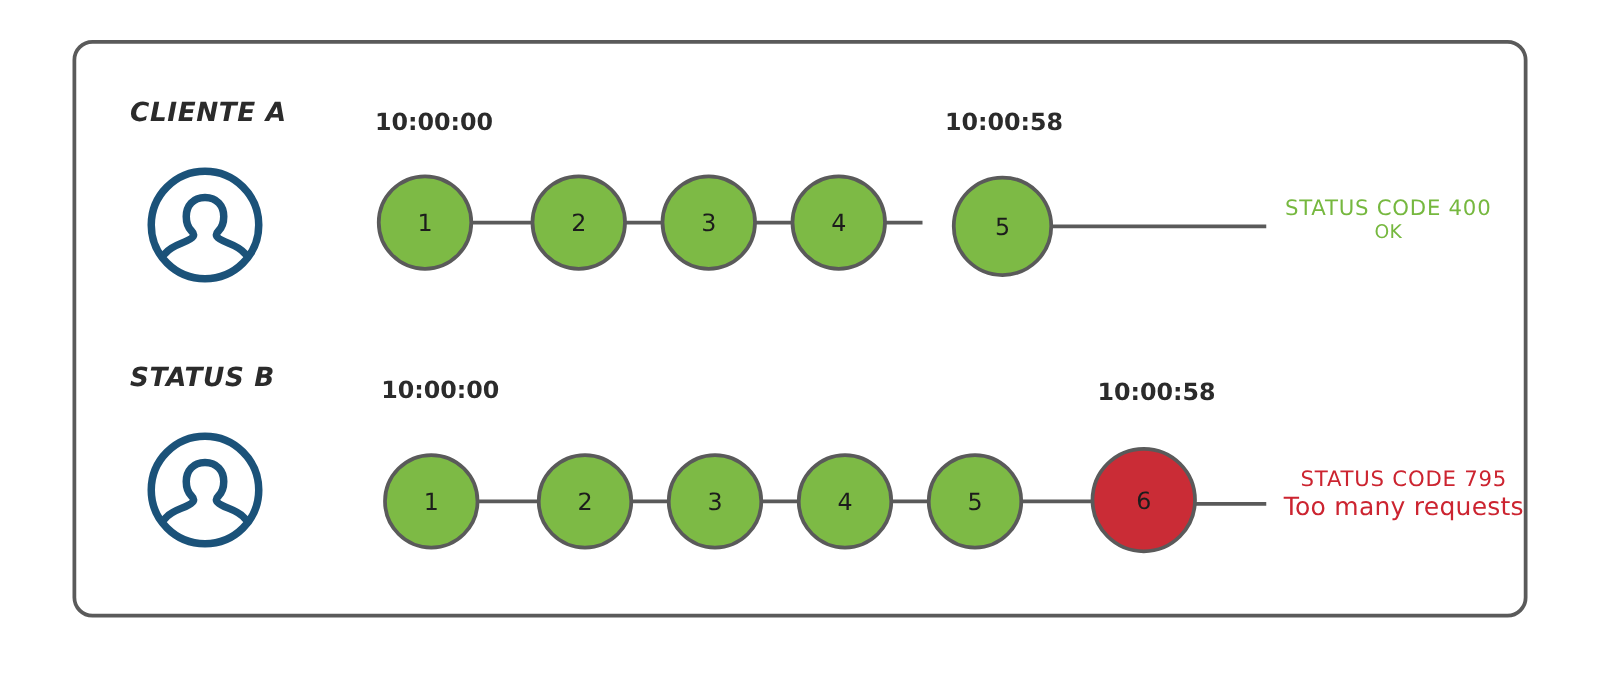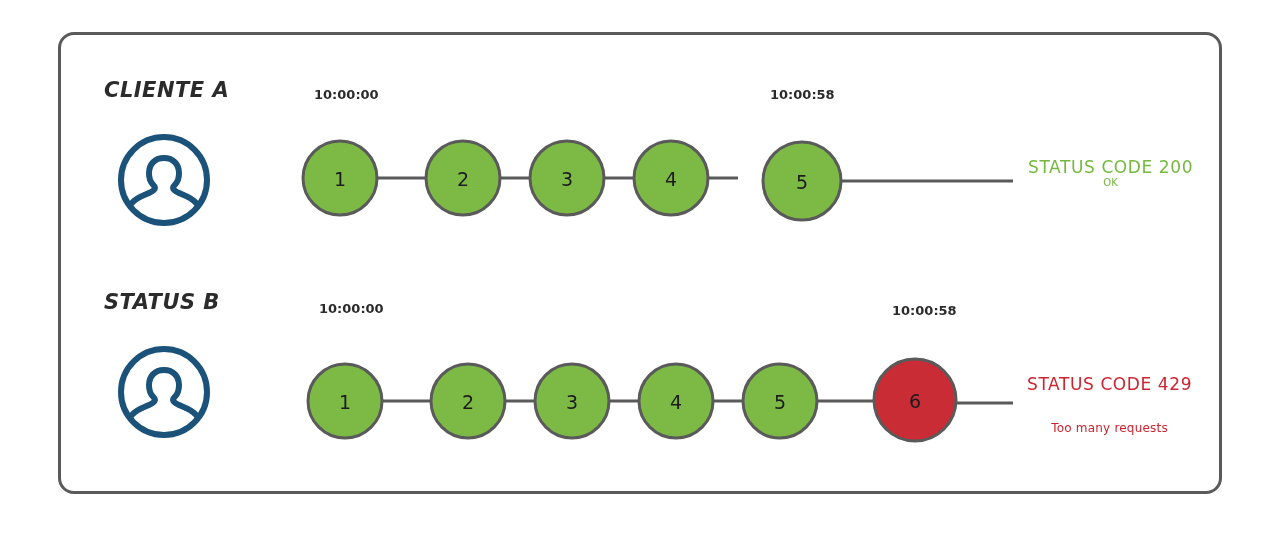--- a/index.html
+++ b/index.html
@@ -61,25 +61,24 @@
     position: absolute;
     left: 116px;
     top: 132px;
     width: 96px;
     height: 96px;
   }
 
   .timestamp {
     position: absolute;
     font-family: "DejaVu Sans", sans-serif;
-    font-size: 13px;
+    font-size: 19px;
     font-weight: bold;
     color: #2b2b2b;
     white-space: nowrap;
-    margin-left: 14px;
   }
   .ts-start-a { left: 300px; top: 87px; }
   .ts-end-a   { left: 756px; top: 87px; }
   .ts-start-b { left: 305px; top: 301px; }
   .ts-end-b   { left: 878px; top: 303px; }
 
   
   .chain {
     position: absolute;
     left: 0;
@@ -105,34 +104,34 @@
     font-family: "DejaVu Sans", sans-serif;
     line-height: 1.12;
   }
   .status .line1 {
     display: block;
     font-size: 17px;
     letter-spacing: 0.6px;
   }
   .status .line2 {
     display: block;
-    font-size: 10px;
+    font-size: 15px;
     letter-spacing: 0.2px;
   }
   .status-a {
     left: 1028px;
     top: 158px;
     color: #76b83f;
   }
   .status-b {
     left: 1027px;
     top: 375px;
     color: #cc2430;
   }
-  .status-b .line2 { font-size: 12px; margin-top: 28px; }
+  .status-b .line2 { font-size: 20px; }
 </style>
 </head>
 <body>
 
 <div id="canvas">
 
   <div class="frame"></div>
 
   <div class="row row-a">
 
@@ -178,21 +177,21 @@
         <circle cx="671" cy="178" r="37" fill="#7dba45" stroke="#5a5a5a" stroke-width="3"></circle>
         <text class="node-num" x="671" y="179">4</text>
       </g>
       <g>
         <circle cx="802" cy="181" r="39" fill="#7dba45" stroke="#5a5a5a" stroke-width="3"></circle>
         <text class="node-num" x="802" y="182">5</text>
       </g>
     </svg>
 
     <div class="status status-a">
-      <span class="line1">STATUS CODE 200</span>
+      <span class="line1">STATUS CODE 400</span>
       <span class="line2">OK</span>
     </div>
   </div>
 
   <div class="row row-b">
 
     <div class="client-label">STATUS B</div>
 
     <div class="avatar">
       <svg width="96" height="96" viewBox="0 0 96 96">
@@ -240,17 +239,17 @@
       <circle cx="780" cy="401" r="37" fill="#7dba45" stroke="#5a5a5a" stroke-width="3"></circle>
       <text class="node-num" x="780" y="402">5</text>
     </g>
     <g>
       <circle cx="915" cy="400" r="41" fill="#ca2c36" stroke="#5a5a5a" stroke-width="3"></circle>
       <text class="node-num" x="915" y="401">6</text>
     </g>
   </svg>
 
   <div class="status status-b">
-    <span class="line1">STATUS CODE 429</span>
+    <span class="line1">STATUS CODE 795</span>
     <span class="line2">Too many requests</span>
   </div>
 
 </div>
 
 </body></html>

